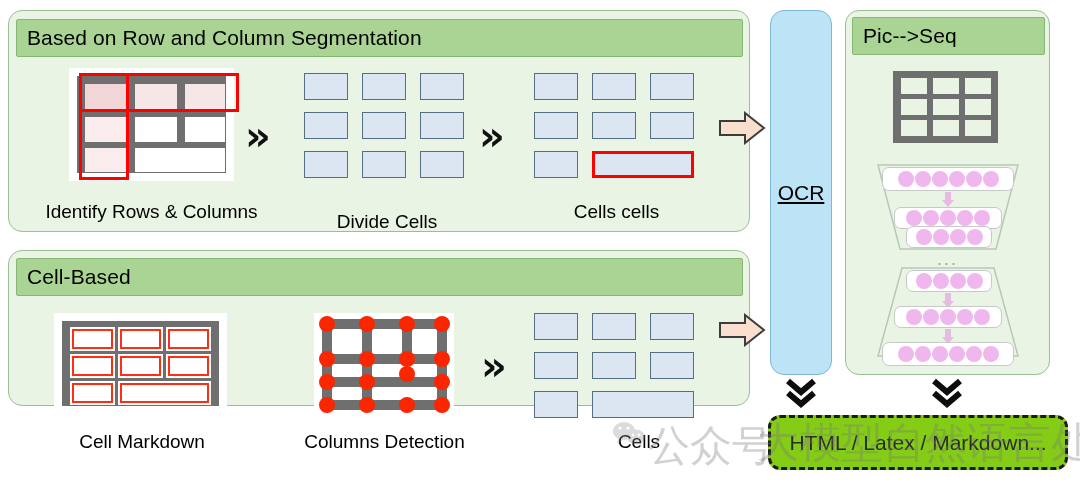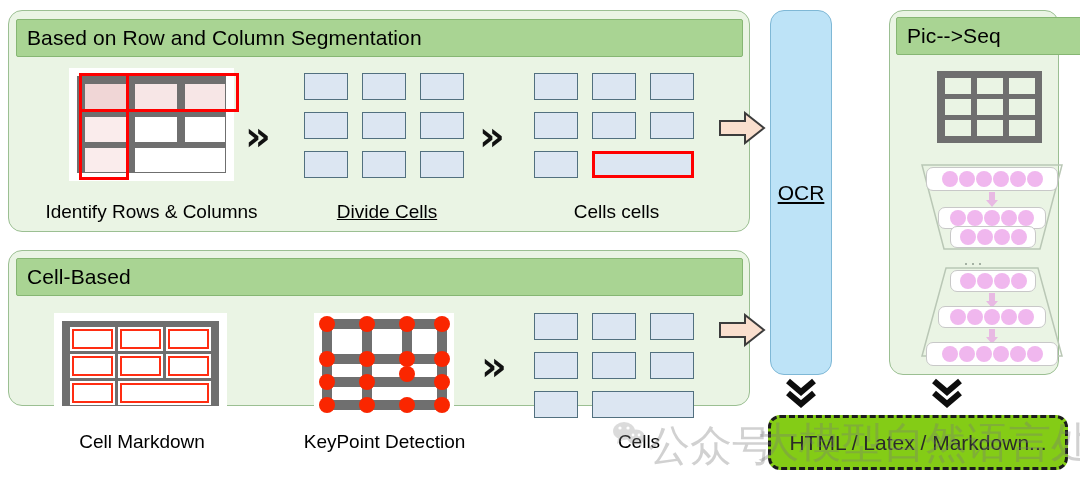--- a/index.html
+++ b/index.html
@@ -186,21 +186,21 @@
       <div class="bcell" style="left:0px;top:0px;width:44px;height:27px;"></div>
       <div class="bcell" style="left:58px;top:0px;width:44px;height:27px;"></div>
       <div class="bcell" style="left:116px;top:0px;width:44px;height:27px;"></div>
       <div class="bcell" style="left:0px;top:39px;width:44px;height:27px;"></div>
       <div class="bcell" style="left:58px;top:39px;width:44px;height:27px;"></div>
       <div class="bcell" style="left:116px;top:39px;width:44px;height:27px;"></div>
       <div class="bcell" style="left:0px;top:78px;width:44px;height:27px;"></div>
       <div class="bcell" style="left:58px;top:78px;width:44px;height:27px;"></div>
       <div class="bcell" style="left:116px;top:78px;width:44px;height:27px;"></div>
     </div>
-    <div class="caption" style="left:288px;top:190px;width:180px;text-decoration:underline;">Divide Cells</div>
+    <div class="caption" style="left:288px;top:200px;width:180px;">Divide Cells</div>
 
     <div class="chev" style="left:470px;top:105px;">»</div>
 
     <div class="fig" style="left:525px;top:62px;width:160px;height:105px;">
       <div class="bcell" style="left:0px;top:0px;width:44px;height:27px;"></div>
       <div class="bcell" style="left:58px;top:0px;width:44px;height:27px;"></div>
       <div class="bcell" style="left:116px;top:0px;width:44px;height:27px;"></div>
       <div class="bcell" style="left:0px;top:39px;width:44px;height:27px;"></div>
       <div class="bcell" style="left:58px;top:39px;width:44px;height:27px;"></div>
       <div class="bcell" style="left:116px;top:39px;width:44px;height:27px;"></div>
@@ -256,21 +256,21 @@
       <div class="kdot" style="left:120px;top:38px;"></div>
       <div class="kdot" style="left:85px;top:53px;"></div>
       <div class="kdot" style="left:5px;top:61px;"></div>
       <div class="kdot" style="left:45px;top:61px;"></div>
       <div class="kdot" style="left:120px;top:61px;"></div>
       <div class="kdot" style="left:5px;top:84px;"></div>
       <div class="kdot" style="left:45px;top:84px;"></div>
       <div class="kdot" style="left:85px;top:84px;"></div>
       <div class="kdot" style="left:120px;top:84px;"></div>
     </div>
-    <div class="caption" style="left:278px;top:180px;width:195px;">KeyPoint Detection</div>
+    <div class="caption" style="left:278px;top:180px;width:195px;">Columns Detection</div>
 
     <div class="chev" style="left:472px;top:95px;">»</div>
 
     <div class="fig" style="left:525px;top:62px;width:160px;height:105px;">
       <div class="bcell" style="left:0px;top:0px;width:44px;height:27px;"></div>
       <div class="bcell" style="left:58px;top:0px;width:44px;height:27px;"></div>
       <div class="bcell" style="left:116px;top:0px;width:44px;height:27px;"></div>
       <div class="bcell" style="left:0px;top:39px;width:44px;height:27px;"></div>
       <div class="bcell" style="left:58px;top:39px;width:44px;height:27px;"></div>
       <div class="bcell" style="left:116px;top:39px;width:44px;height:27px;"></div>
@@ -283,21 +283,21 @@
   <div class="peach" style="left:718px;top:313px;">
     <svg width="48" height="34" viewBox="0 0 48 34">
       <polygon points="2,10 27,10 27,2 46,17 27,32 27,24 2,24" fill="#fadfce" stroke="#3c3c3c" stroke-width="2"></polygon>
     </svg>
   </div>
 
   <div class="ocr-col" style="left:770px;top:10px;width:62px;height:365px;text-decoration:underline;">
     <span>OCR</span>
   </div>
 
-  <div class="panel" style="left:845px;top:10px;width:170px;height:365px;margin-left:44px;">
+  <div class="panel" style="left:845px;top:10px;width:205px;height:365px;">
     <div class="panel-head" style="left:6px;top:6px;width:193px;height:38px;">
       <span>Pic--&gt;Seq</span>
     </div>
 
     <div class="p2s-table" style="left:47px;top:60px;width:105px;height:72px;">
       <div class="p2s-cell" style="left:8px;top:7px;width:26px;height:16px;"></div>
       <div class="p2s-cell" style="left:40px;top:7px;width:26px;height:16px;"></div>
       <div class="p2s-cell" style="left:72px;top:7px;width:26px;height:16px;"></div>
       <div class="p2s-cell" style="left:8px;top:28px;width:26px;height:16px;"></div>
       <div class="p2s-cell" style="left:40px;top:28px;width:26px;height:16px;"></div>

